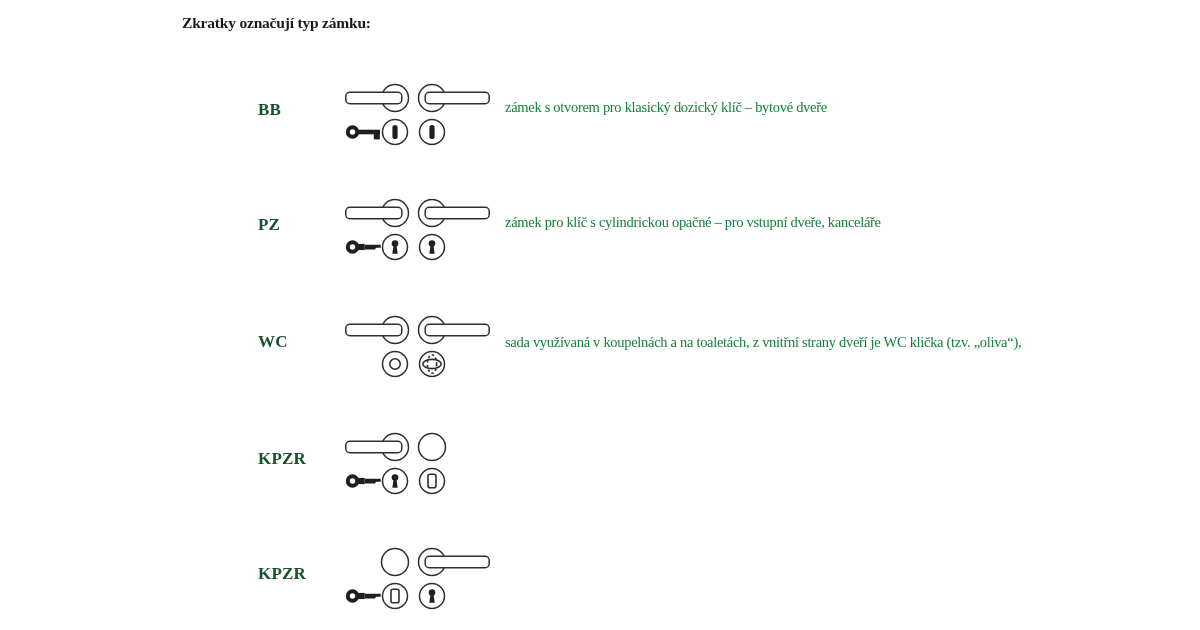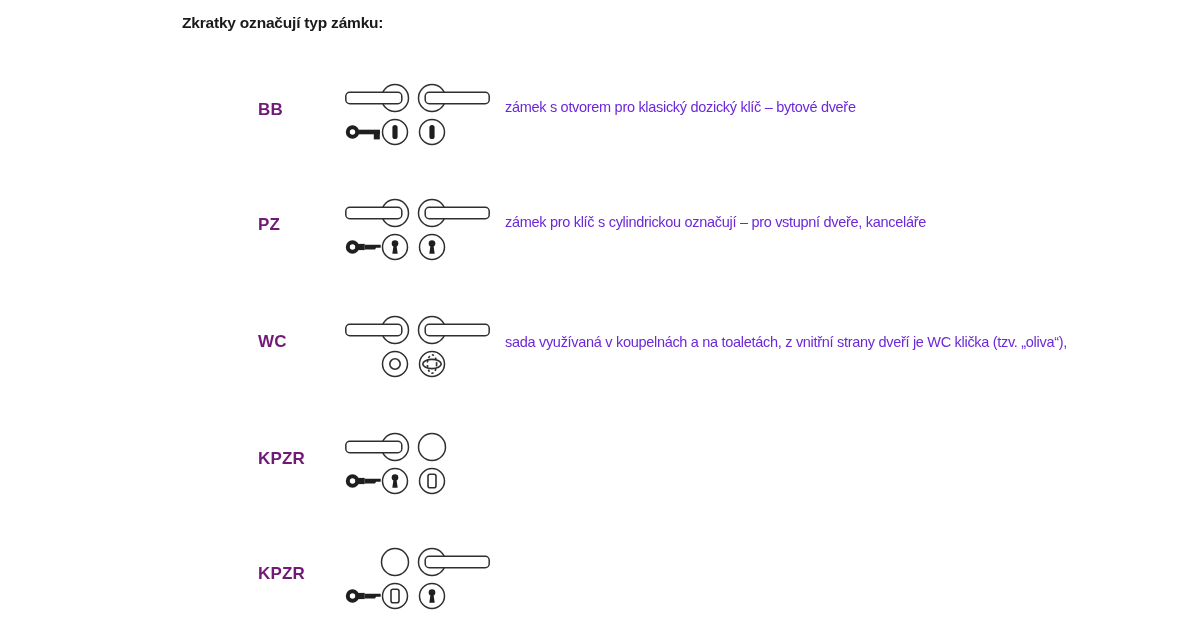--- a/index.html
+++ b/index.html
@@ -1,42 +1,42 @@
 <!DOCTYPE html>
 <html><head>
 <meta charset="utf-8">
 <style>
   html,body{margin:0;padding:0;background:#ffffff;}
   #page{
     position:relative;
     width:1200px;height:625px;
     background:#ffffff;
-    font-family:Liberation Sans, sans-serif;
+    font-family:Liberation Serif, serif;
     overflow:hidden;
   }
   .title{
     position:absolute;left:182px;top:14px;
     font-size:15.5px;font-weight:bold;color:#1a1a1a;
     letter-spacing:-0.2px;
   }
   .row{position:absolute;left:0;width:1200px;height:70px;}
   .row-bb{top:82px;}
   .row-pz{top:197px;}
   .row-wc{top:314px;}
   .row-kpzl{top:431px;}
   .row-kpzr{top:546px;}
   .code{
     position:absolute;left:258px;top:18px;width:80px;
-    font-size:17px;font-weight:bold;color:#701a75;
+    font-size:17px;font-weight:bold;color:#14532d;
     letter-spacing:0.2px;
   }
   .icons{position:absolute;left:345px;top:0;}
   .desc{
     position:absolute;left:505px;top:9px;width:660px;
-    font-size:14.5px;color:#6d28d9;line-height:32px;
+    font-size:14.5px;color:#15803d;line-height:32px;
     letter-spacing:-0.3px;white-space:nowrap;
   }
   .row-wc .desc{top:12px;}
   .o{fill:none;stroke:#2f2f2f;stroke-width:1.5;}
   .lever{fill:#ffffff;stroke:#2f2f2f;stroke-width:1.5;}
   .solid{fill:#1f1f1f;stroke:none;}
   .ring{fill:none;stroke:#1f1f1f;stroke-width:4;}
   .thin{fill:none;stroke:#2f2f2f;stroke-width:1.6;}
   .divider{
     position:absolute;left:488px;top:627px;width:712px;height:2px;
@@ -105,21 +105,21 @@
       </g>
       <g>
         <circle class="o" cx="87" cy="50" r="12.5"></circle>
         <g transform="translate(87,50)">
           <circle class="solid" cy="-3.4" r="3.3"></circle>
           <path class="solid" d="M-1.5 -1.6 L1.5 -1.6 L2.7 6.8 L-2.7 6.8 Z"></path>
         </g>
       </g>
     </svg>
     <div class="desc">
-      <div>zámek pro klíč s cylindrickou označují – pro vstupní dveře, kanceláře</div>
+      <div>zámek pro klíč s cylindrickou opačné – pro vstupní dveře, kanceláře</div>
     </div>
   </div>
 
   <div class="row row-wc">
     <div class="code">WC</div>
     <svg class="icons" width="145" height="66" viewBox="0 0 145 66">
       <g>
         <circle class="o" cx="50" cy="16" r="13.5"></circle>
         <rect class="lever" x="0.8" y="10.3" width="56" height="11.4" rx="4"></rect>
       </g>

